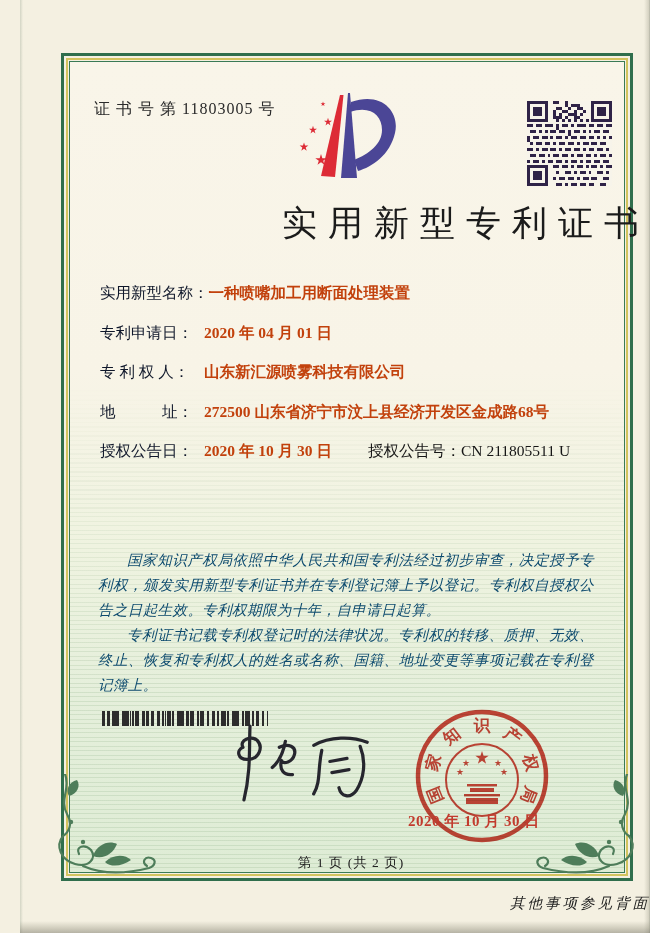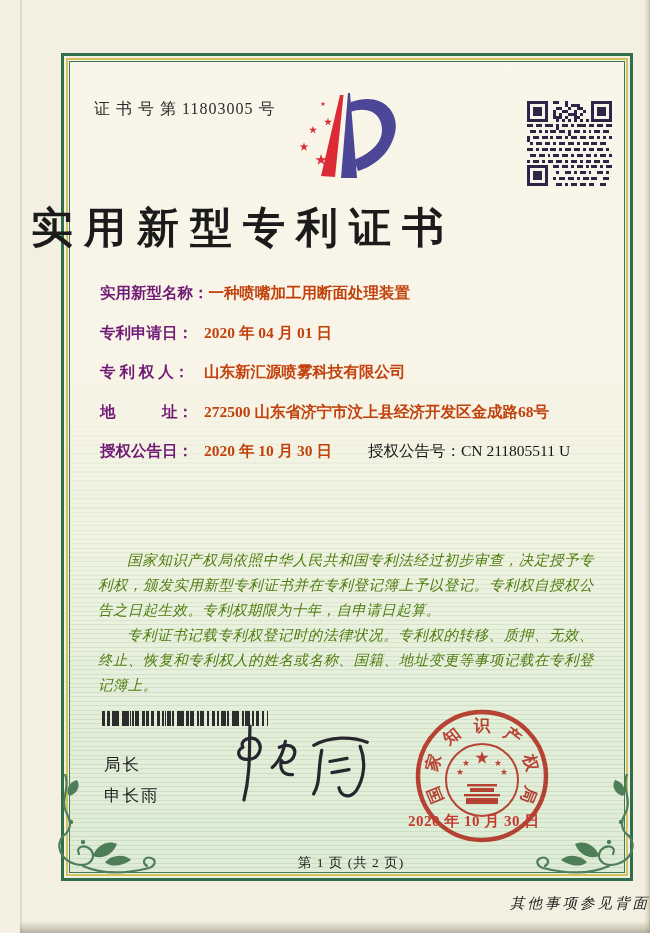--- a/index.html
+++ b/index.html
@@ -30,33 +30,33 @@
   .frame-inner::after{ content:""; position:absolute; inset:0;
     background:repeating-linear-gradient(180deg, rgba(118,158,112,.18) 0px, rgba(118,158,112,.18) 1px, rgba(0,0,0,0) 1px, rgba(0,0,0,0) 4.5px);
     -webkit-mask-image:linear-gradient(180deg, transparent 0%, transparent 40%, rgba(0,0,0,.55) 58%, #000 78%);
     mask-image:linear-gradient(180deg, transparent 0%, transparent 40%, rgba(0,0,0,.55) 58%, #000 78%);
   }
 
   
   .cert-no{ position:absolute; left:74px; top:99px; font-size:16px; letter-spacing:1px; color:#2a2a2a; z-index:2;}
   .logo{ position:absolute; left:274px; top:92px; width:115px; height:92px; z-index:2;}
   .qr{ position:absolute; left:507px; top:101px; width:85px; height:85px; z-index:2;}
-  .title{ position:absolute; left:0; top:200px; width:100%; text-align:left;
-    font-size:42px; font-weight:bold; letter-spacing:11px; text-indent:11px; color:#1b1b1b; z-index:2;}
+  .title{ position:absolute; left:0; top:200px; width:100%; text-align:right;
+    font-size:35px; font-weight:normal; letter-spacing:11px; text-indent:11px; color:#1b1b1b; z-index:2;}
 
   
   .fields{ position:absolute; left:80px; top:281px; width:500px; z-index:2;}
   .frow{ height:39.5px; font-size:15.5px; line-height:23px; white-space:nowrap; position:relative;}
-  .flabel{ display:inline-block; min-width:104px; color:#701a75;font-weight:bold; }
+  .flabel{ display:inline-block; min-width:104px; color:#0f172a; }
   .fvalue{ color:#c2410c;font-weight:bold; }
   .grant-no{ position:absolute; left:268px; top:0; }
 
   
   .paras{ position:absolute; left:78px; top:548px; width:496px; z-index:2;
-    font-style:italic; font-size:14.5px; line-height:25px; text-align:justify; letter-spacing:.4px; color:#4d7c0f;}
+    font-style:italic; font-size:14.5px; line-height:25px; text-align:justify; letter-spacing:.4px; color:#0c4a6e;}
   .paras p{ text-indent:2em; }
 
   
   .barcode{ position:absolute; left:82px; top:711px; width:166px; height:15px; z-index:2;
     background-image:
       repeating-linear-gradient(90deg,#2c2c2c 0 2px, rgba(0,0,0,0) 2px 5px),
       repeating-linear-gradient(90deg,#2c2c2c 0 1px, rgba(0,0,0,0) 1px 7px),
       repeating-linear-gradient(90deg,#2c2c2c 0 3px, rgba(0,0,0,0) 3px 11px);
   }
   .director{ position:absolute; left:84px; top:749px; font-size:16.5px; line-height:31px; letter-spacing:2px; color:#222; z-index:2;}
@@ -150,24 +150,20 @@
     </div>
   </div>
 
   <div class="paras">
     <p>国家知识产权局依照中华人民共和国专利法经过初步审查，决定授予专利权，颁发实用新型专利证书并在专利登记簿上予以登记。专利权自授权公告之日起生效。专利权期限为十年，自申请日起算。</p>
     <p>专利证书记载专利权登记时的法律状况。专利权的转移、质押、无效、终止、恢复和专利权人的姓名或名称、国籍、地址变更等事项记载在专利登记簿上。</p>
   </div>
 
   <div class="barcode"></div>
 
-  <div class="director">
-    <div>局长</div>
-    <div>申长雨</div>
-  </div>
 
   <div class="signature">
     <svg viewBox="0 0 165 95" width="168" height="96" fill="none" stroke="#26262e" stroke-width="3.2" stroke-linecap="round" stroke-linejoin="round">
       <path d="M30 31 C26 24 38 19 44 24 C50 30 47 43 34 43 C25 43 23 34 30 31"></path>
       <path d="M37 10 C36 30 38 55 31 83"></path>
       <path d="M72 25 C70 36 66 45 59 51"></path>
       <path d="M66 31 C75 27 83 30 81 38 C79 46 70 48 68 44 C66 53 70 59 79 58"></path>
       <path d="M100 29 C116 20 138 20 153 26"></path>
       <path d="M108 34 C104 52 107 66 100 77"></path>
       <path d="M146 30 C152 45 150 62 142 74 C136 82 127 80 125 71"></path>

